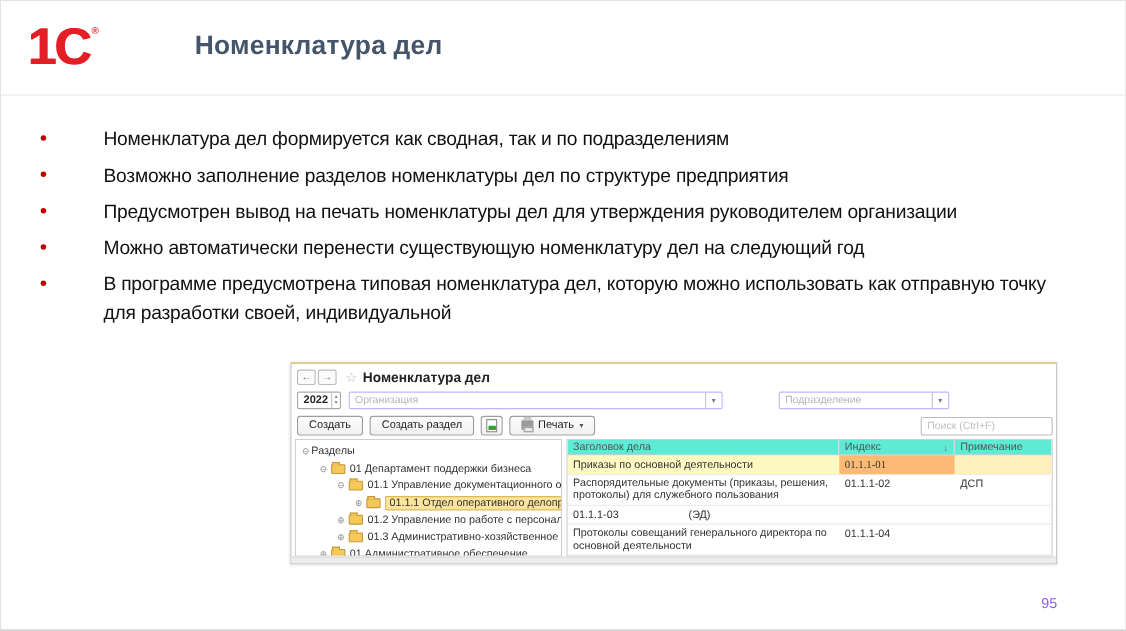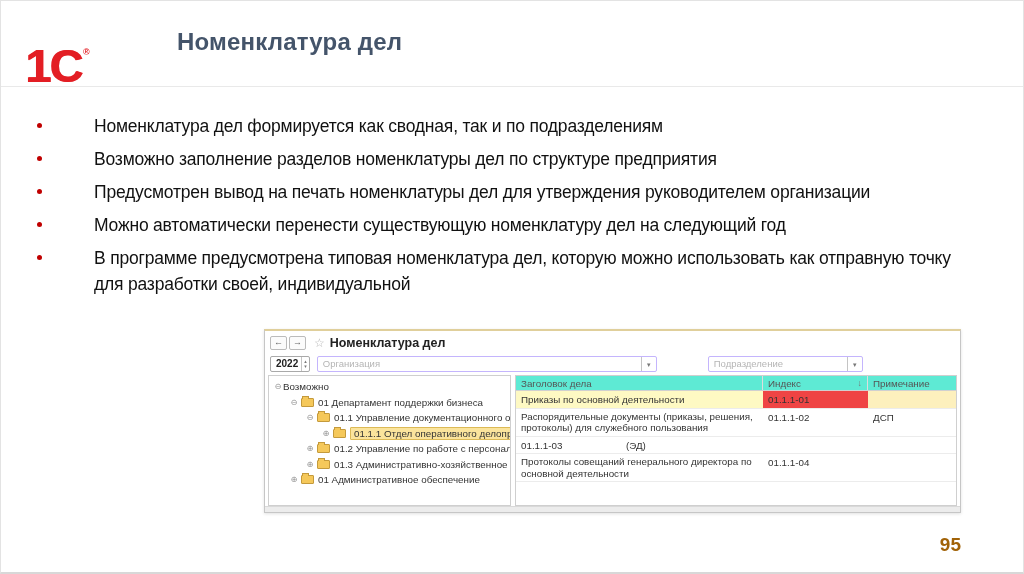--- a/index.html
+++ b/index.html
@@ -5,21 +5,21 @@
   * { margin:0; padding:0; box-sizing:border-box; }
   html,body { width:1024px; height:574px; }
   body {
     font-family:"Liberation Sans", sans-serif;
     background:#fff; position:relative; overflow:hidden;
     border:1px solid #e3e3e3; border-bottom:2px solid #d8d8d8;
   }
 
   
   .logo { position:absolute; left:24px; top:10px; width:90px; height:68px;
-          color:#e31e24; display:flex; align-items:flex-start; cursor:default;margin-top:24px; }
+          color:#e31e24; display:flex; align-items:flex-start; cursor:default; }
   .logo .glyph { font-size:47px; font-weight:900; letter-spacing:-2px; line-height:62px;
                  text-shadow:1px 0 #e31e24; }
   .logo .reg { font-size:9px; margin-top:12px; margin-left:2px; font-weight:700; }
   .slide-title { position:absolute; left:176px; top:27px; font-size:24px; font-weight:700;
                  color:#44546a; letter-spacing:0.2px; }
   .header-divider { position:absolute; left:0; top:85px; width:1024px; height:1px;
                     background:#e9e9e9; }
 
   
   .bullets { position:absolute; left:36px; top:112px; width:920px; list-style:none; }
@@ -104,26 +104,26 @@
               display:flex; align-items:center; }
   .thead .c:last-child { border-right:none; }
   .c-title { flex:1; } .c-index { width:105px; justify-content:space-between; }
   .c-note { width:88px; }
   .sort-arrow { color:#777; font-size:9px; }
   .trow { display:flex; border-bottom:1px solid #ececec; align-items:stretch; }
   .trow .c { padding:2px 5px; font-size:9.8px; color:#333; line-height:11.5px;
              display:flex; align-items:center; }
   .trow .c-index, .trow .c-note { align-items:flex-start; padding-top:3px; }
   .trow.sel .c { background:#fef9c3; }
-  .trow.sel .c-index { background:#ef4444; }
+  .trow.sel .c-index { background:#fdba74;font-family:Liberation Serif, serif; }
   .trow.sel .c-note { background:#fdf0bd; }
   .bottom-strip { height:6px; background:#ececec; border-top:1px solid #d9d9d9; }
 
-  .page-number { position:absolute; right:62px; bottom:16px; font-size:19px; font-weight:700;
-                 color:#a16207; }
+  .page-number { position:absolute; right:62px; bottom:16px; font-size:13px; font-weight:400;
+                 color:#8b5cf6; }
 </style>
 </head>
 <body>
 
 <div class="logo">
   <span class="glyph">1С</span>
   <span class="reg">®</span>
 </div>
 <div class="slide-title">Номенклатура дел</div>
 <div class="header-divider"></div>
@@ -171,27 +171,40 @@
     <div class="combo combo-org">
       <span class="ph">Организация</span>
       <span class="cbtn">▾</span>
     </div>
     <div class="combo combo-dept">
       <span class="ph">Подразделение</span>
       <span class="cbtn">▾</span>
     </div>
   </div>
 
+  <div class="toolbar-row">
+    <button class="tbtn">Создать</button>
+    <button class="tbtn">Создать раздел</button>
+    <button class="tbtn iconbtn">
+      <span class="doc-icon"></span>
+    </button>
+    <button class="tbtn">
+      <span class="printer-icon"></span>
+      <span>Печать</span>
+      <span class="caret">▾</span>
+    </button>
+    <input class="search" placeholder="Поиск (Ctrl+F)" style="">
+  </div>
 
   <div class="body-split">
 
     <div class="tree-panel">
       <div class="tree-row lvl0">
         <span class="exp">⊖</span>
-        <span class="tlabel">Возможно</span>
+        <span class="tlabel">Разделы</span>
       </div>
       <div class="tree-row lvl1">
         <span class="exp">⊖</span>
         <span class="folder-icon"></span>
         <span class="tlabel">01 Департамент поддержки бизнеса</span>
       </div>
       <div class="tree-row lvl2">
         <span class="exp">⊖</span>
         <span class="folder-icon"></span>
         <span class="tlabel">01.1 Управление документационного обеспечения</span>

